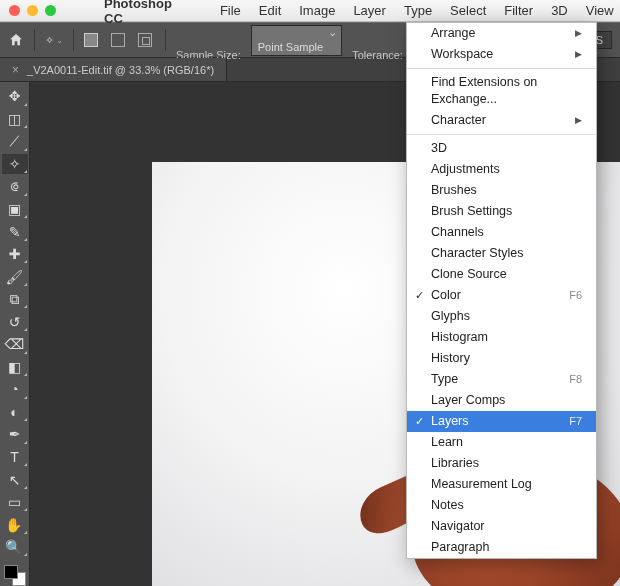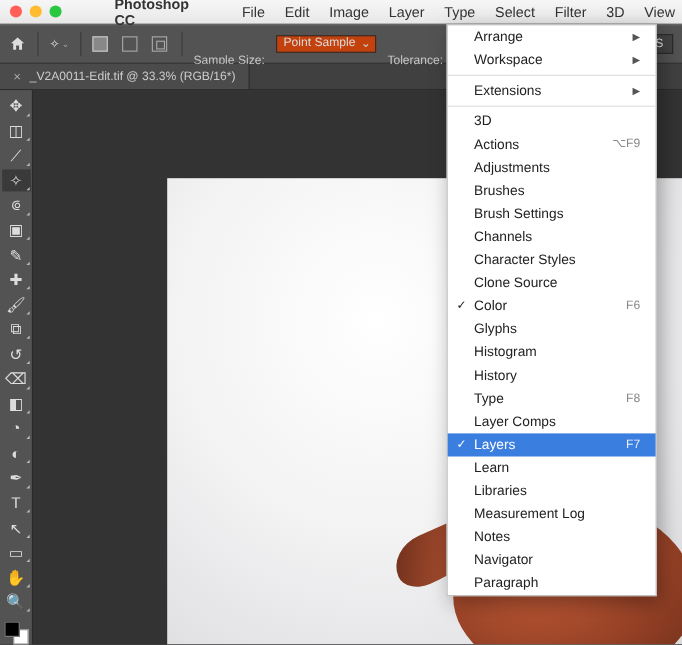--- a/index.html
+++ b/index.html
@@ -13,21 +13,21 @@
   .menu-item { padding: 0 9px; height: 100%; display: flex; align-items: center; cursor: default; }
   .menu-item.active { background: #3a7ee0; color: #fff; }
 
   .optbar { height: 36px; background: #535353; border-top: 1px solid #6a6a6a; border-bottom: 1px solid #2c2c2c; display: flex; align-items: center; padding: 0 8px; gap: 10px; color: #ddd; font-size: 11px; }
   .optbar .home { width: 16px; height: 16px; fill: #ddd; }
   .optbar .sep { width: 1px; height: 22px; background: #3a3a3a; }
   .wand { display:flex; align-items:center; gap:2px; }
   .sq { width:14px; height:14px; border:1px solid #aaa; display:inline-block; margin-right:3px; }
   .sq.filled { background:#888; border-color:#ccc; }
   .lbl { color:#c8c8c8;margin-top:30px; }
-  .dd { background:#c2410c; border:1px solid #2a2a2a; padding: 0 18px 2px 6px; color:#ddd; font-size:11px; position:relative; }
+  .dd { background:#737373; border:1px solid #2a2a2a; padding: 15px 18px 2px 6px; color:#ddd; font-size:11px; position:relative; }
   .dd::after { content:"⌄"; position:absolute; right:4px; top:0; color:#ccc; font-size:11px; }
   .num { background:#3a3a3a; border:1px solid #2a2a2a; padding:1px 6px; color:#ddd; min-width:28px; text-align:left; }
   .chk { width:11px; height:11px; background:#3a7ee0; border:1px solid #2a2a2a; color:#fff; font-size:9px; display:inline-flex; align-items:center; justify-content:center; }
   .btn-rt { margin-left:auto; background:#434343; border:1px solid #2a2a2a; padding:2px 8px; font-size:11px; color:#ddd; }
 
   .tabbar { height: 24px; background: #404040; border-bottom:1px solid #2a2a2a; display:flex; align-items:center; font-size:11px; color:#ccc; }
   .tabbar .tab { padding: 0 12px; height:100%; display:flex; align-items:center; gap:8px; background:#4b4b4b; border-right:1px solid #2a2a2a; }
   .tabbar .x { color:#aaa; font-size:12px; }
 
   .workspace { position:absolute; top:82px; bottom:0; left:0; right:0; display:flex; }
@@ -151,30 +151,29 @@
 </div>
 
 <div class="menu-pop" id="win-menu">
     <div class="row sub">
       <span>Arrange</span>
     </div>
     <div class="row sub">
       <span>Workspace</span>
     </div>
     <hr>
+    <div class="row">
+      <span>Find Extensions on Exchange...</span>
+    </div>
     <div class="row sub">
-      <span>Extensions</span>
+      <span>Character</span>
     </div>
     <hr>
     <div class="row">
       <span>3D</span>
-    </div>
-    <div class="row">
-      <span>Actions</span>
-      <span class="sc">⌥F9</span>
     </div>
     <div class="row">
       <span>Adjustments</span>
     </div>
     <div class="row">
       <span>Brushes</span>
     </div>
     <div class="row">
       <span>Brush Settings</span>
     </div>

